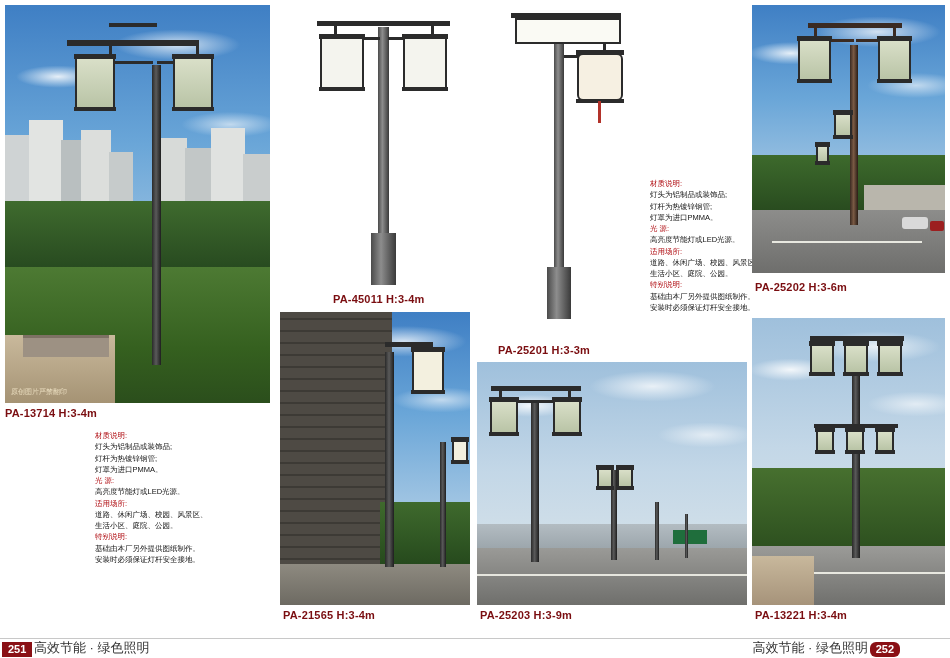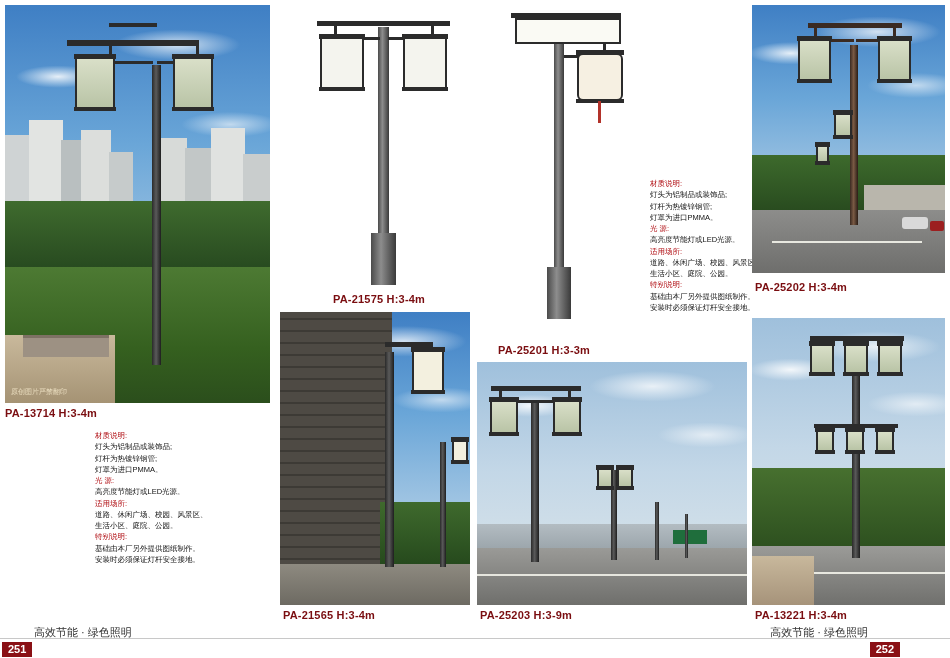--- a/index.html
+++ b/index.html
@@ -98,25 +98,25 @@
   .pg-num {
     position: absolute;
     bottom: 1px;
     font-size: 11px;
     font-weight: bold;
     color: #ffffff;
     background: #8a1015;
     padding: 1px 6px 2px 6px;
   }
   .pg-left { left: 2px; }
-  .pg-right { right: 2px; }
+  .pg-right { right: 2px; border-radius: 6px; }
   .foot-txt {
     position: absolute;
-    bottom: 18px;
-    font-size: 11px;
+    bottom: 1px;
+    font-size: 13px;
     color: #333;
   }
   .foot-txt-left { left: 34px; }
   .foot-txt-right { right: 34px; }
 
   .border-line {
     position: absolute;
     left: 0; right: 0; bottom: 19px;
     height: 1px;
     background: #c8c8c8;
@@ -176,21 +176,21 @@
 
   <div class="photo" style="left:300px; top:5px; width:165px; height:283px; background:#ffffff;">
     <div class="pole" style="left:78px;top:22px;width:11px;height:258px;background:linear-gradient(to right,#4a4a4a,#8d8d8d 40%,#3a3a3a);"></div>
     <div style="position:absolute;left:71px;top:228px;width:25px;height:52px;background:linear-gradient(to right,#4a4a4a,#8d8d8d 40%,#3a3a3a);"></div>
     <div class="crossarm" style="left:17px;top:16px;width:133px;height:5px;"></div>
     <div style="position:absolute;left:34px;top:21px;width:46px;height:14px;border-left:3px solid #2b2b2b;border-bottom:3px solid #2b2b2b;"></div>
     <div style="position:absolute;left:88px;top:21px;width:46px;height:14px;border-right:3px solid #2b2b2b;border-bottom:3px solid #2b2b2b;"></div>
     <div class="lantern" style="left:20px;top:32px;width:44px;height:52px;background:#f4f4ee;"></div>
     <div class="lantern" style="left:103px;top:32px;width:44px;height:52px;background:#f4f4ee;"></div>
   </div>
-  <div class="caption" style="left:333px; top:293px;">PA-21575 H:3-4m</div>
+  <div class="caption" style="left:333px; top:293px;">PA-45011 H:3-4m</div>
 
   <div class="photo" style="left:495px; top:5px; width:160px; height:333px; background:#ffffff;">
     <div class="pole" style="left:59px;top:14px;width:10px;height:300px;background:linear-gradient(to right,#4a4a4a,#8d8d8d 40%,#3a3a3a);"></div>
     <div style="position:absolute;left:52px;top:262px;width:24px;height:52px;background:linear-gradient(to right,#4a4a4a,#8d8d8d 40%,#3a3a3a);"></div>
     <div class="crossarm" style="left:16px;top:8px;width:110px;height:5px;"></div>
     <div style="position:absolute;left:20px;top:13px;width:106px;height:26px;border:2px solid #2b2b2b;background:#fafaf4;"></div>
     <div style="position:absolute;left:69px;top:39px;width:42px;height:14px;border-right:3px solid #2b2b2b;border-bottom:3px solid #2b2b2b;"></div>
     <div class="lantern" style="left:82px;top:48px;width:46px;height:48px;background:#f6f0e2;border-radius:6px;"></div>
     <div style="position:absolute;left:103px;top:96px;width:3px;height:22px;background:#b2322a;"></div>
   </div>
@@ -222,21 +222,21 @@
     <div style="position:absolute;left:178px;top:216px;width:14px;height:10px;background:#9c1f1f;border-radius:2px;"></div>
     <div class="pole" style="left:98px;top:40px;width:8px;height:180px;background:linear-gradient(to right,#3a2a22,#7a5a44 45%,#2a1d16);"></div>
     <div class="crossarm" style="left:56px;top:18px;width:94px;height:5px;background:#3a2a22;"></div>
     <div style="position:absolute;left:62px;top:23px;width:40px;height:14px;border-left:3px solid #3a2a22;border-bottom:3px solid #3a2a22;"></div>
     <div style="position:absolute;left:104px;top:23px;width:40px;height:14px;border-right:3px solid #3a2a22;border-bottom:3px solid #3a2a22;"></div>
     <div class="lantern" style="left:46px;top:34px;width:33px;height:42px;"></div>
     <div class="lantern" style="left:126px;top:34px;width:33px;height:42px;"></div>
     <div class="lantern" style="left:82px;top:108px;width:18px;height:24px;"></div>
     <div class="lantern" style="left:64px;top:140px;width:13px;height:18px;"></div>
   </div>
-  <div class="caption" style="left:755px; top:281px;">PA-25202 H:3-4m</div>
+  <div class="caption" style="left:755px; top:281px;">PA-25202 H:3-6m</div>
 
   <div class="photo" style="left:280px; top:312px; width:190px; height:293px;">
     <div class="sky-blue"></div>
     <div class="clouds"></div>
     <div style="position:absolute;left:0;top:0;width:112px;height:258px;background:repeating-linear-gradient(0deg,#4e4a44 0px,#4e4a44 10px,#3d3a35 10px,#3d3a35 12px),repeating-linear-gradient(90deg,#55514a 0px,#55514a 14px,#3f3c37 14px,#3f3c37 16px);"></div>
     <div style="position:absolute;left:100px;top:190px;width:90px;height:62px;background:linear-gradient(to bottom,#3f6a2d,#264a1d);"></div>
     <div style="position:absolute;left:0;top:252px;width:190px;height:41px;background:linear-gradient(to bottom,#8e8a80,#6d6a62);"></div>
     <div class="pole" style="left:105px;top:40px;width:9px;height:215px;"></div>
     <div class="crossarm" style="left:105px;top:30px;width:48px;height:5px;"></div>
     <div class="lantern" style="left:132px;top:38px;width:32px;height:42px;background:#f3f0df;"></div>

